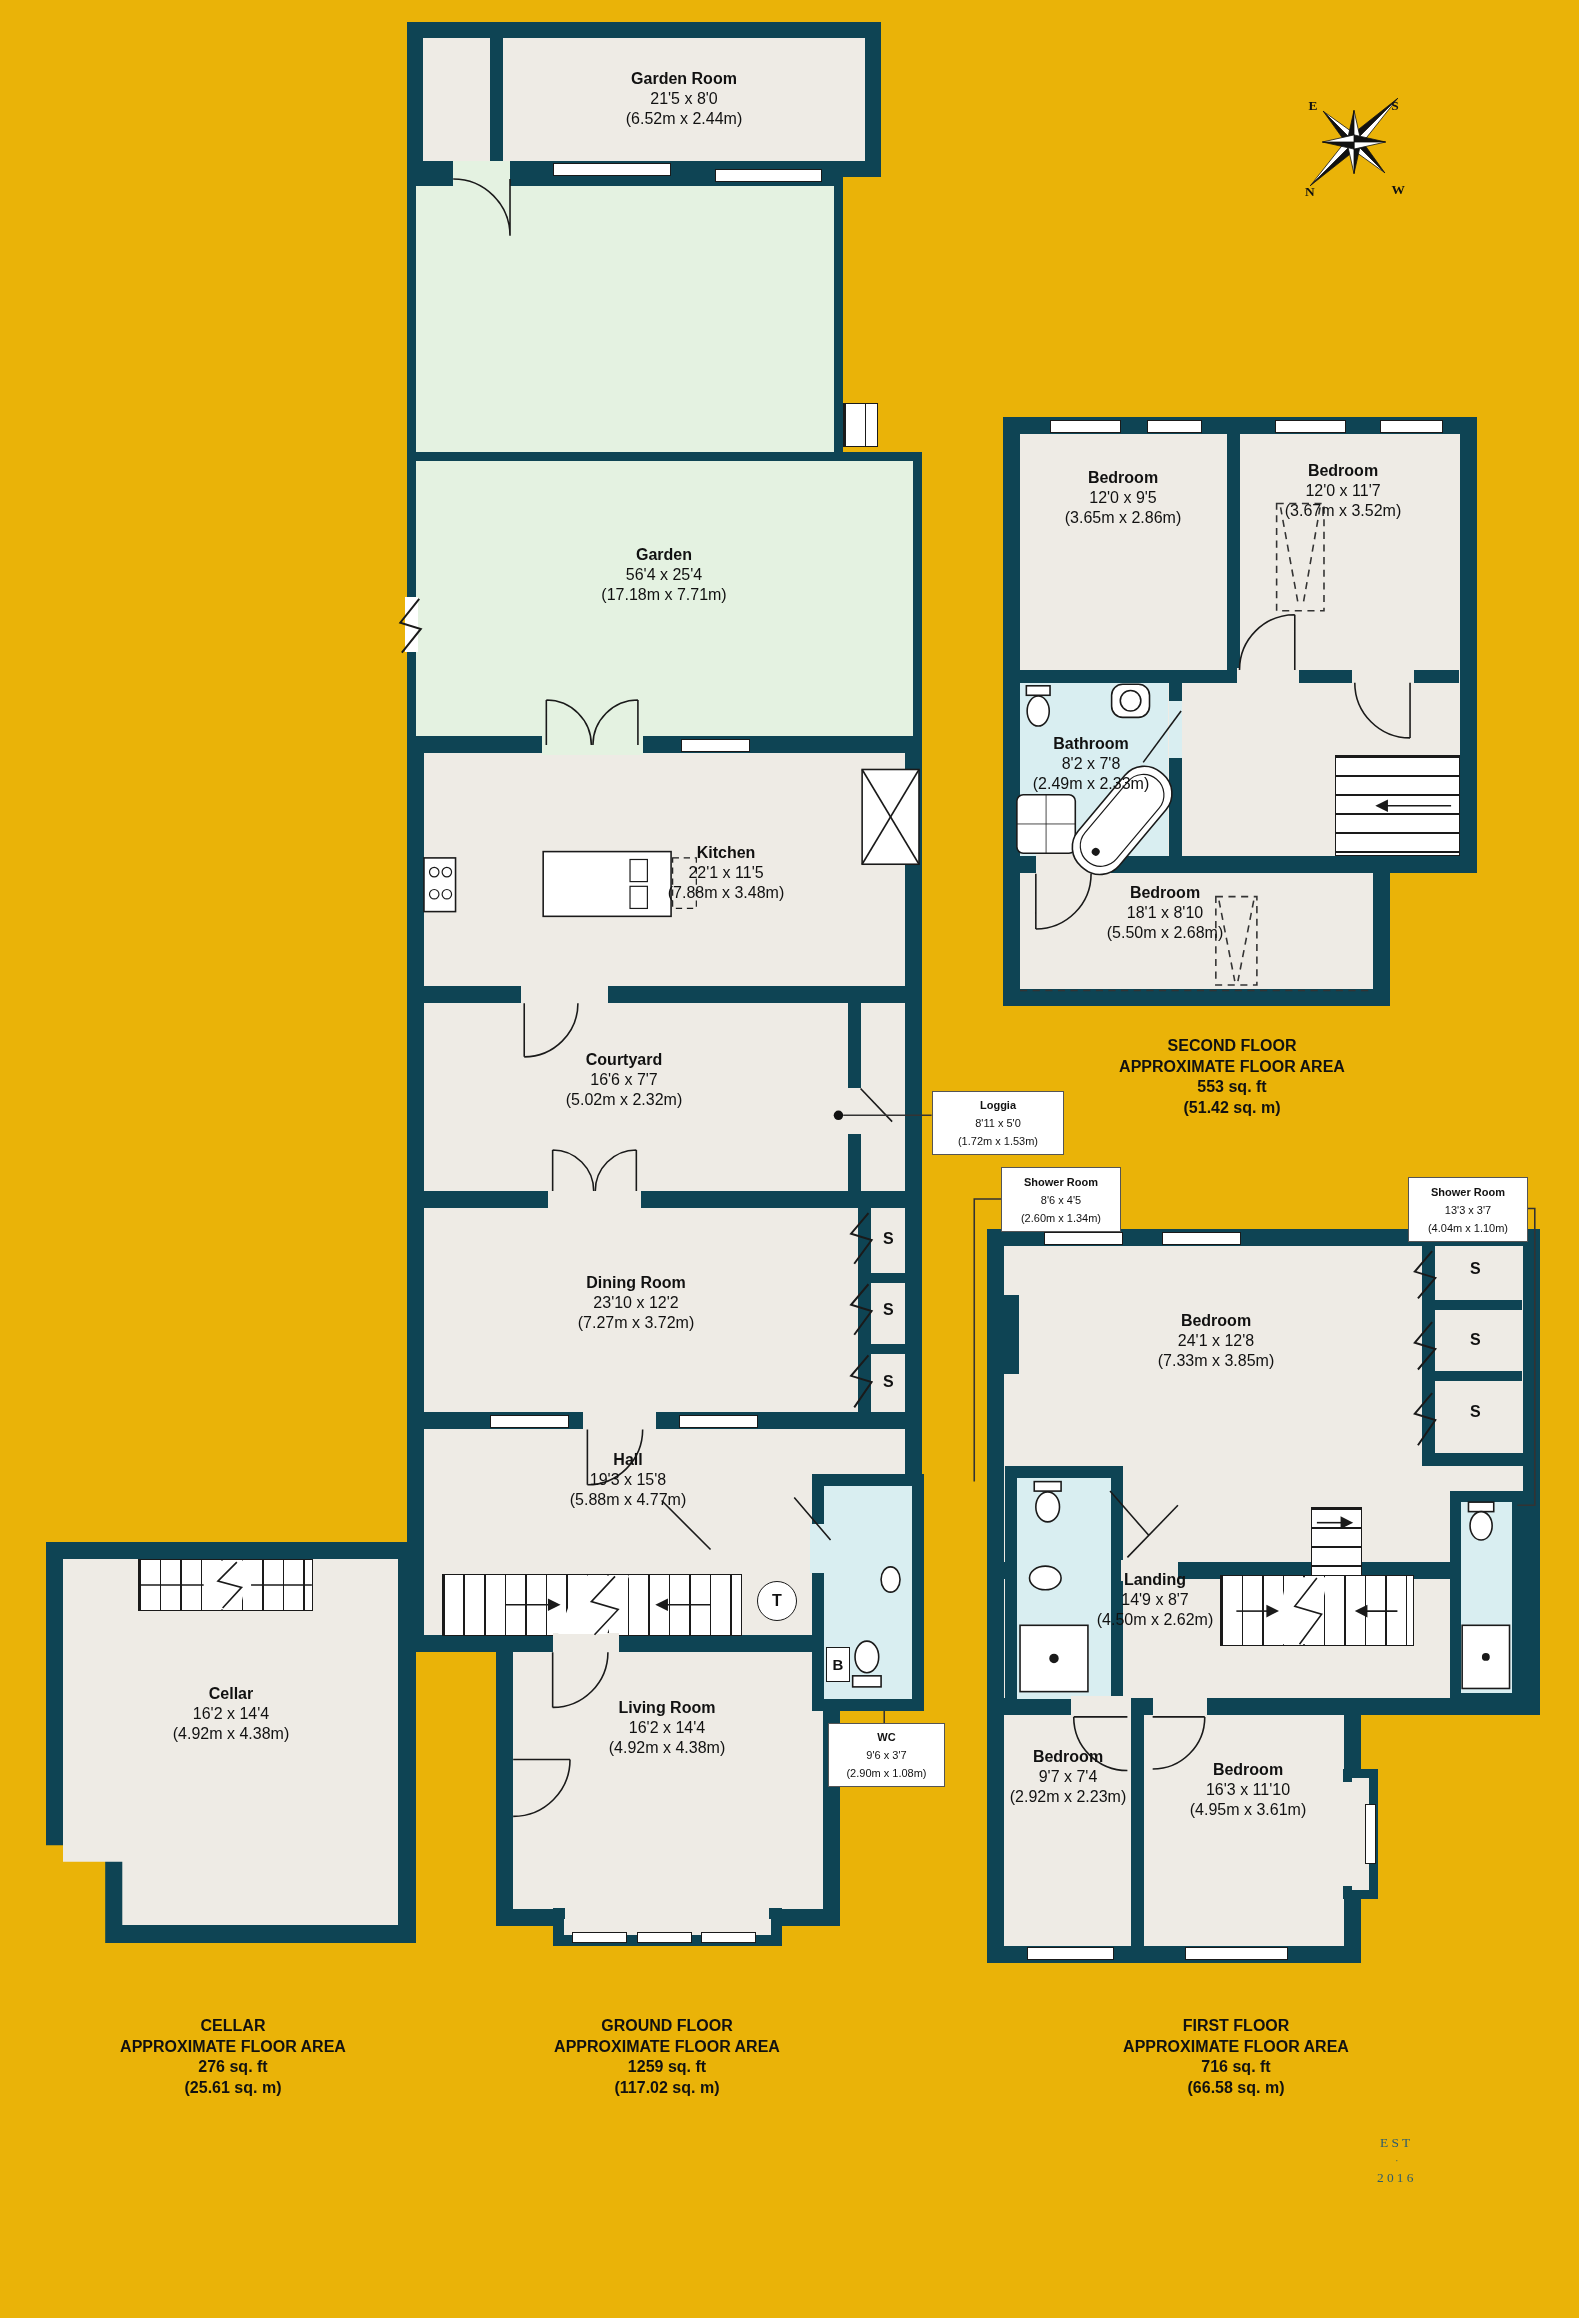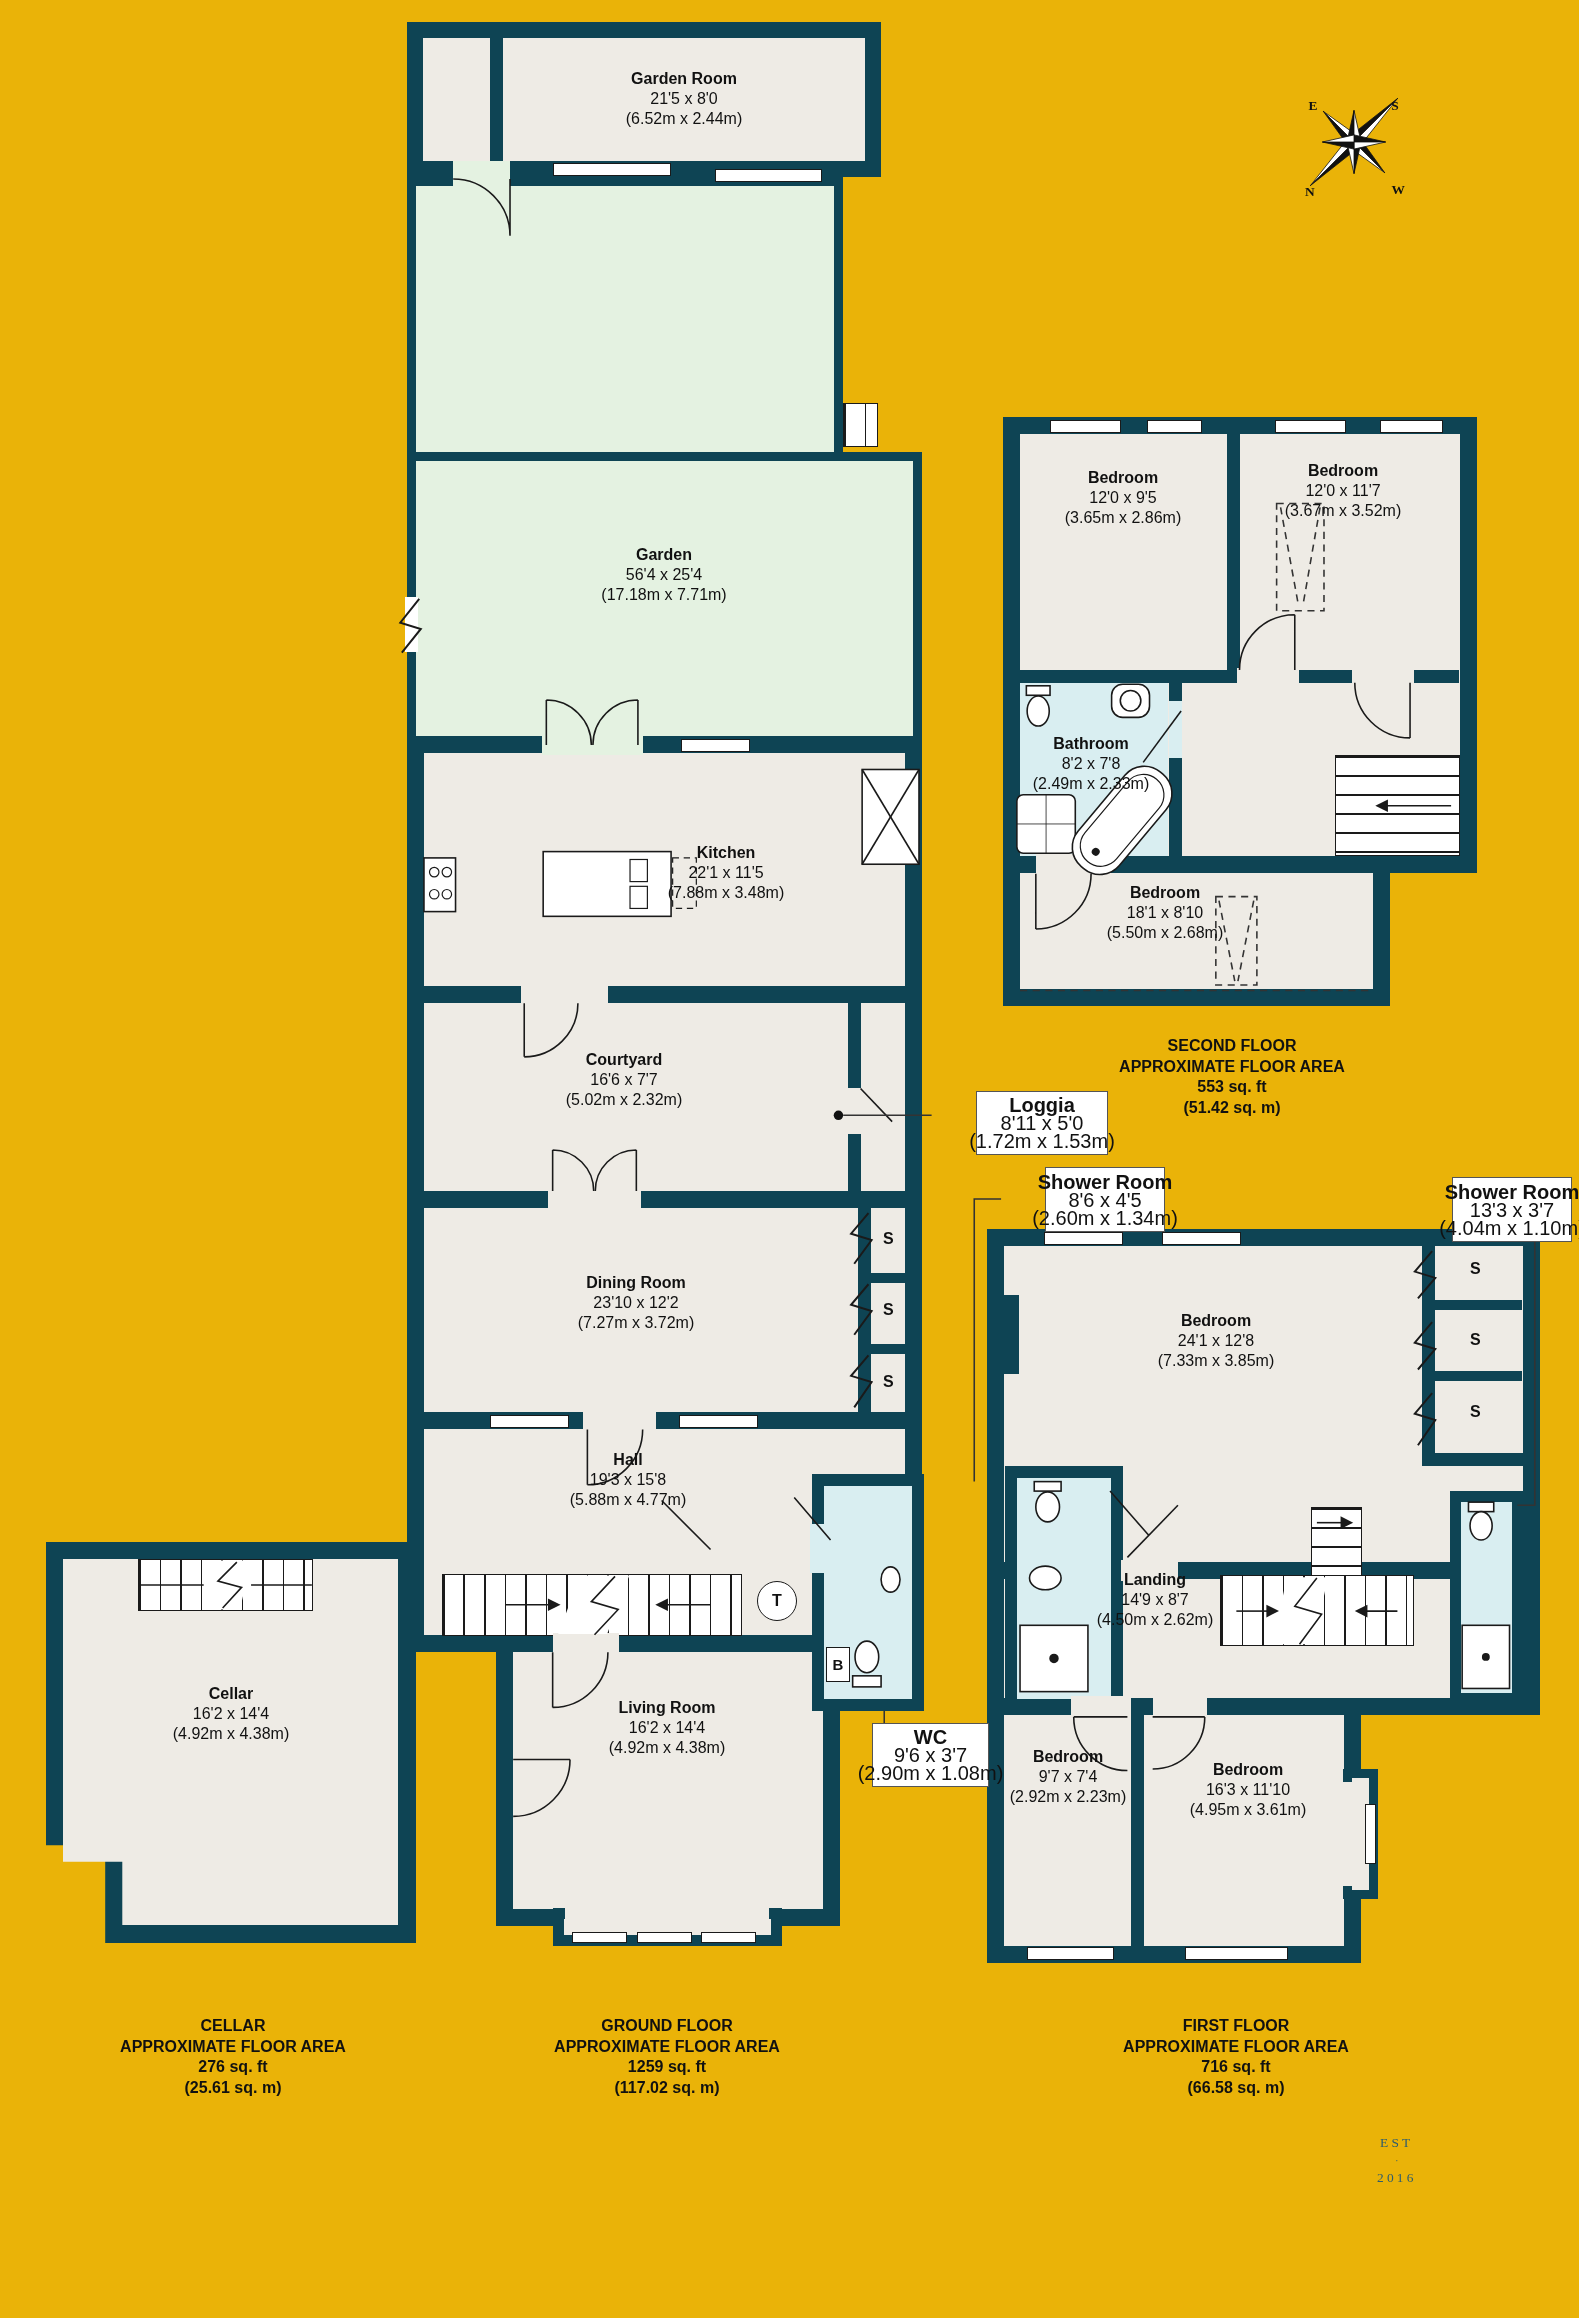--- a/index.html
+++ b/index.html
@@ -14,21 +14,21 @@
 .gap{position:absolute;z-index:3;}
 .win{position:absolute;z-index:3;background:#fff;border:0.8px solid #1a1a1a;box-sizing:border-box;}
 .stV,.stH{position:absolute;z-index:2;background-color:#fff;border:1.6px solid #1a1a1a;box-sizing:border-box;}
 .stV{background-image:repeating-linear-gradient(90deg,#1a1a1a 0 1.6px,transparent 1.6px 20.5px);}
 .stH{background-image:repeating-linear-gradient(180deg,#1a1a1a 0 1.6px,transparent 1.6px 19px);}
 .rl{position:absolute;z-index:5;transform:translateX(-50%);text-align:center;font-size:16px;line-height:20px;white-space:nowrap;}
 .rl b,.rl span,.co b,.co span,.fa span{display:block;}
 .sq{position:absolute;z-index:5;font-weight:bold;font-size:16px;}
 .tC{position:absolute;z-index:5;width:38px;height:38px;border:1.6px solid #1a1a1a;border-radius:50%;background:#fff;display:flex;align-items:center;justify-content:center;font-weight:bold;font-size:16px;}
 .bB{position:absolute;z-index:5;background:#fff;border:1.6px solid #1a1a1a;display:flex;align-items:center;justify-content:center;font-weight:bold;font-size:15px;box-sizing:border-box;}
-.co{position:absolute;z-index:6;background:#fff;border:1.6px solid #555;display:flex;flex-direction:column;align-items:center;justify-content:center;font-size:20px;line-height:18px;text-align:center;white-space:nowrap;margin-left:44px;}
+.co{position:absolute;z-index:6;background:#fff;border:1.6px solid #555;display:flex;flex-direction:column;align-items:center;justify-content:center;font-size:11px;line-height:18px;text-align:center;white-space:nowrap;}
 .fa{position:absolute;z-index:7;transform:translateX(-50%);text-align:center;font-weight:bold;font-size:16px;line-height:20.5px;white-space:nowrap;}
 #ov{position:absolute;left:0;top:0;z-index:4;pointer-events:none;}
 #footer-gross{position:absolute;left:0;top:2229px;width:1579px;text-align:center;font-size:27px;font-weight:bold;z-index:7;}
 #footer-disc{position:absolute;left:0;top:2278px;width:1579px;text-align:center;font-size:17.4px;z-index:7;}
 </style>
 </head>
 <body>
 
 <div id="plan">
 

